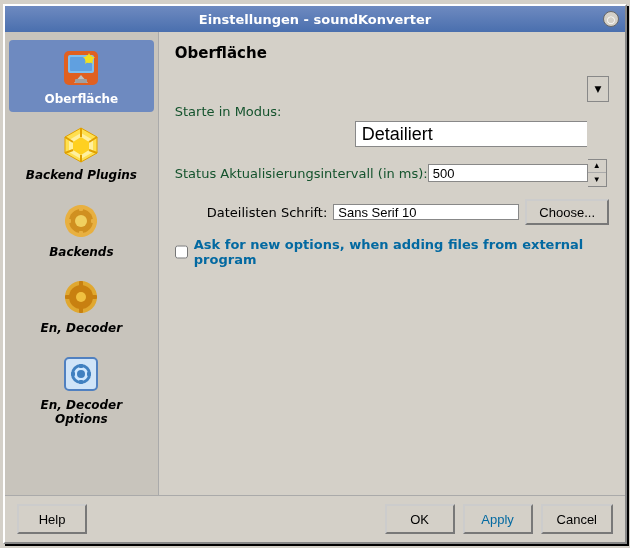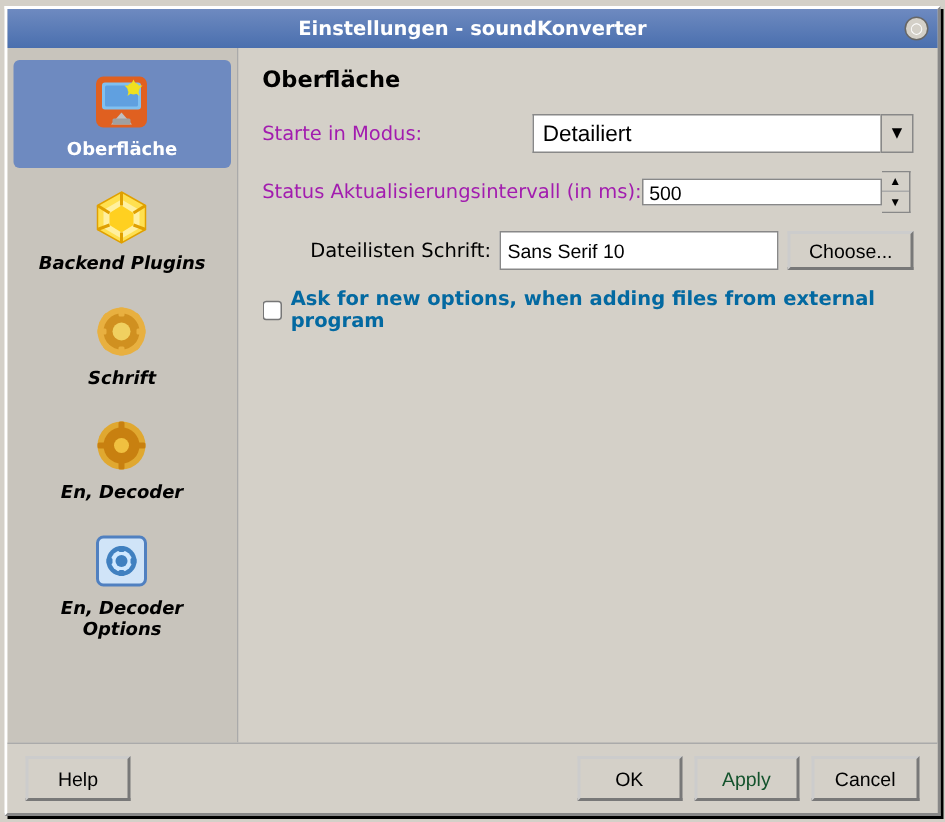--- a/index.html
+++ b/index.html
@@ -111,21 +111,21 @@
       margin-bottom: 14px;
       color: #000;
     }
     .form-row {
       display: flex;
       align-items: center;
       margin-bottom: 12px;
     }
     .form-label {
       min-width: 180px;
-      color: #a21caf;
+      color: #14532d;
       font-size: 13px;
     }
     .form-label-inline {
       color: #000;
       font-size: 13px;
       margin-right: 6px;
       white-space: nowrap;
     }
     .spinbox-wrapper {
       display: flex;
@@ -163,21 +163,21 @@
       border-bottom: none;
     }
     .font-row {
       display: flex;
       align-items: center;
       margin-bottom: 12px;
       margin-left: 32px;
     }
     .font-input {
       flex: 1;
-      height: 26px;
+      height: 16px;
       background: white;
       border: 1px solid #888;
       font-size: 13px;
       padding: 0 4px;
       margin-right: 6px;
     }
     .choose-btn {
       height: 26px;
       background: #d4d0c8;
       border: 2px outset #ccc;
@@ -223,37 +223,38 @@
       height: 30px;
       background: #d4d0c8;
       border: 2px outset #ccc;
       font-size: 13px;
       padding: 0 14px;
       cursor: pointer;
       min-width: 70px;
       text-align: center;
     }
     .btn:disabled {
-      color: #14532d;
+      color: #0369a1;
       cursor: default;
     }
     .select-container {
       display: flex;
       flex: 1;
       max-width: 280px;
     }
     .select-box {
       flex: 1;
       height: 26px;
       background: white;
       border: 1px solid #888;
       border-right: none;
-      font-size: 15px;
+      font-size: 18px;
       padding: 0 6px;
       appearance: none;
+      margin-top: 45px;
     }
     .select-arrow {
       width: 22px;
       height: 26px;
       background: #d4d0c8;
       border: 1px solid #888;
       display: flex;
       align-items: center;
       justify-content: center;
       cursor: pointer;
@@ -315,21 +316,21 @@
             <rect x="17" y="3" width="4" height="6" rx="1" fill="#e8b040"></rect>
             <rect x="17" y="29" width="4" height="6" rx="1" fill="#e8b040"></rect>
             <rect x="3" y="17" width="6" height="4" rx="1" fill="#e8b040"></rect>
             <rect x="29" y="17" width="6" height="4" rx="1" fill="#e8b040"></rect>
             <rect x="7" y="7" width="4" height="4" rx="1" fill="#e8b040" transform="rotate(45 9 9)"></rect>
             <rect x="27" y="7" width="4" height="4" rx="1" fill="#e8b040" transform="rotate(45 29 9)"></rect>
             <rect x="7" y="27" width="4" height="4" rx="1" fill="#e8b040" transform="rotate(45 9 29)"></rect>
             <rect x="27" y="27" width="4" height="4" rx="1" fill="#e8b040" transform="rotate(45 29 29)"></rect>
           </svg>
         </div>
-        <span class="label">Schrift</span>
+        <span class="label">Backends</span>
       </div>
 
       <div class="sidebar-item">
         <div class="icon">
           <svg width="38" height="38" viewBox="0 0 38 38">
             <circle cx="19" cy="19" r="16" fill="#e0a830"></circle>
             <circle cx="19" cy="19" r="12" fill="#c88010"></circle>
             <circle cx="19" cy="19" r="5" fill="#f0c040"></circle>
             <rect x="17" y="3" width="4" height="7" rx="1" fill="#c88010"></rect>
             <rect x="17" y="28" width="4" height="7" rx="1" fill="#c88010"></rect>

